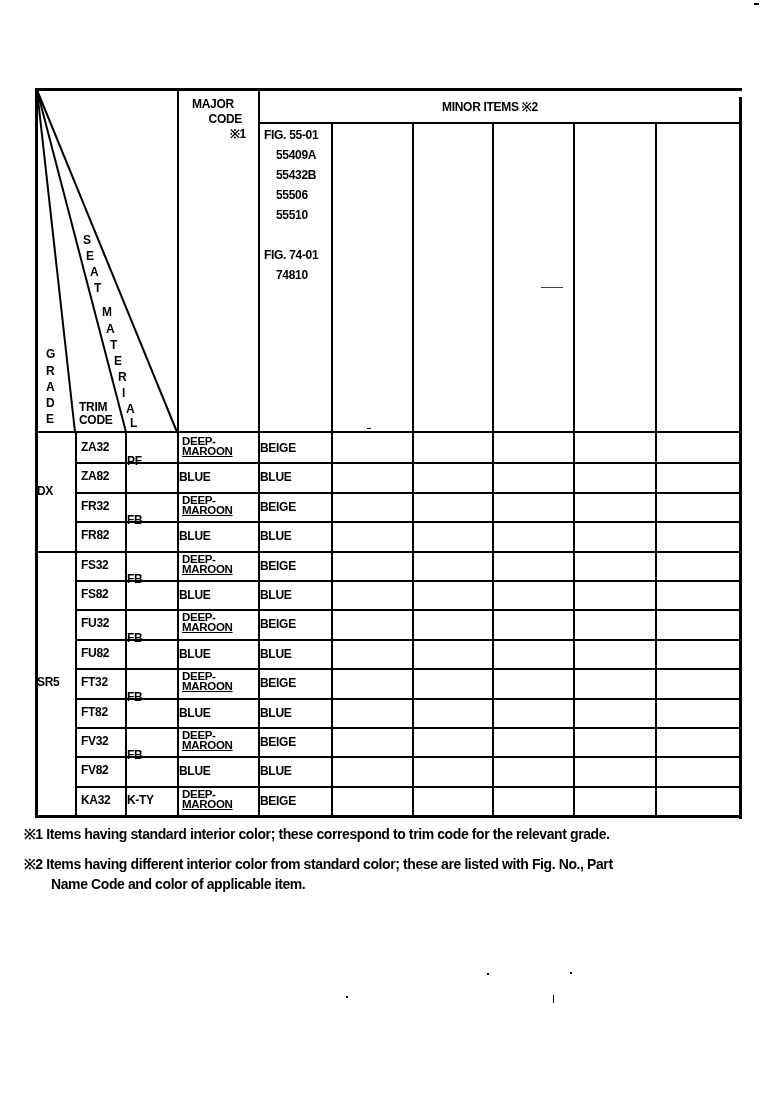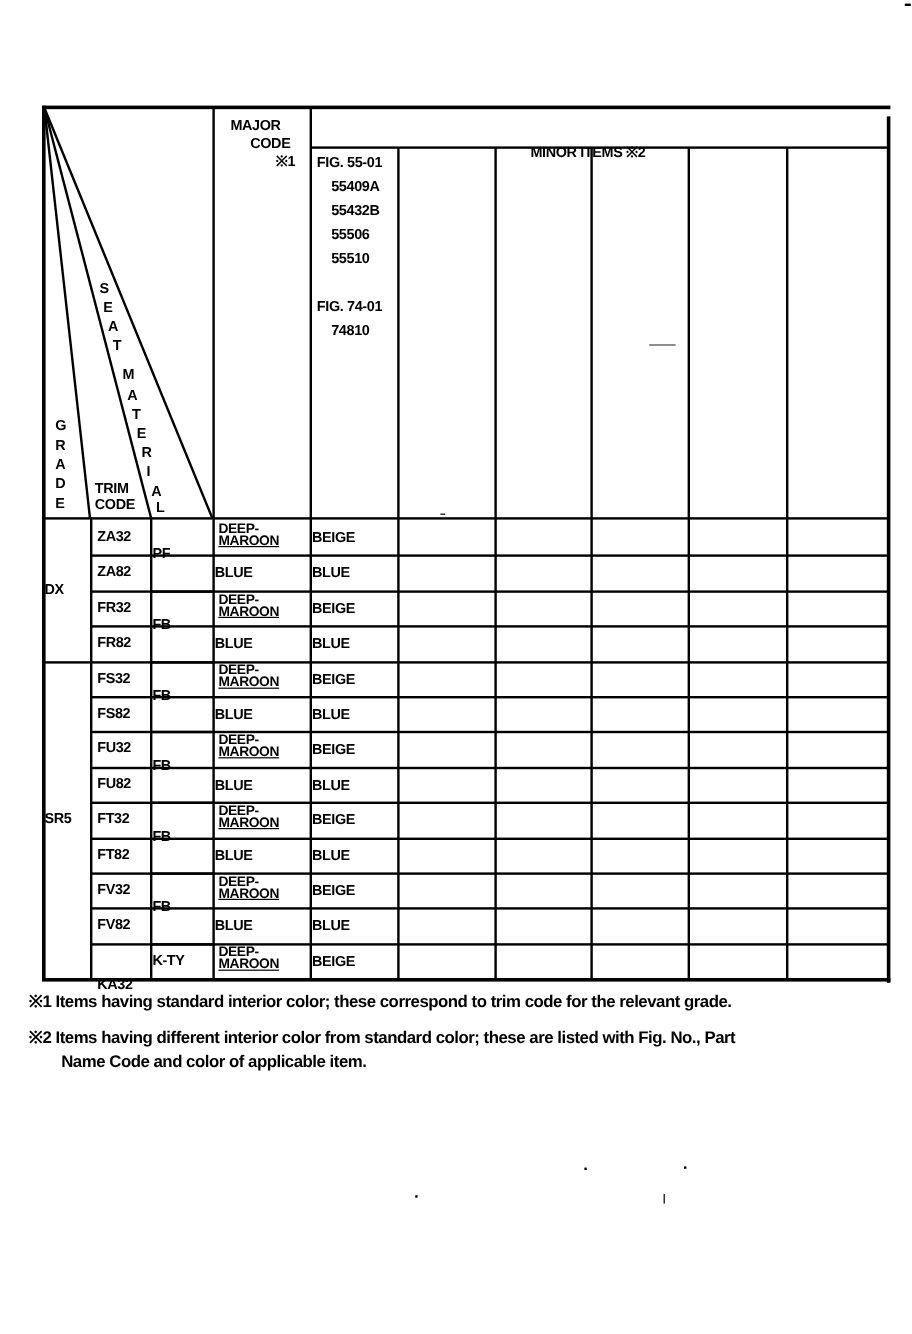--- a/index.html
+++ b/index.html
@@ -46,21 +46,21 @@
     <line x1="37" y1="90" x2="177" y2="432" stroke="#000" stroke-width="2"></line>
   </svg>
 </div>
 
 <div class="txt" style="left:188px;top:97px;width:68px;text-align:right;line-height:15px;">
   <div style="text-align:left;padding-left:4px;">MAJOR</div>
   <div style="padding-right:14px;">CODE</div>
   <div style="padding-right:10px;">※1</div>
 </div>
 
-<div class="txt" style="left:442px;top:101px;margin-top:20px;">MINOR ITEMS ※2</div>
+<div class="txt" style="left:442px;top:101px;">MINOR ITEMS ※2</div>
 
 <div class="txt fig" style="left:264px;top:125px;">
   <div>FIG. 55-01</div>
   <div style="padding-left:12px;">55409A</div>
   <div style="padding-left:12px;">55432B</div>
   <div style="padding-left:12px;">55506</div>
   <div style="padding-left:12px;">55510</div>
   <div style="height:20px;"></div>
   <div>FIG. 74-01</div>
   <div style="padding-left:12px;">74810</div>
@@ -174,21 +174,21 @@
     <div class="txt c" style="left:260px;width:71px;top:707px;">BLUE</div>
     <div class="txt" style="left:81px;top:735px;">FV32</div>
     <div class="txt dm" style="left:182px;top:730px;">
       <div>DEEP-</div>
       <div style="text-decoration: underline;">MAROON</div>
     </div>
     <div class="txt c" style="left:260px;width:71px;top:736px;">BEIGE</div>
     <div class="txt" style="left:81px;top:764px;">FV82</div>
     <div class="txt c" style="left:179px;width:79px;top:765px;">BLUE</div>
     <div class="txt c" style="left:260px;width:71px;top:765px;">BLUE</div>
-    <div class="txt" style="left:81px;top:794px;margin-top:20px;">KA32</div>
+    <div class="txt" style="left:81px;top:794px;">KA32</div>
     <div class="txt dm" style="left:182px;top:789px;">
       <div>DEEP-</div>
       <div style="text-decoration: underline;">MAROON</div>
     </div>
     <div class="txt c" style="left:260px;width:71px;top:795px;">BEIGE</div>
   </div>
 
 <div class="note" style="left:24px;top:826px;">
   <span>※1</span>
   <span>Items having standard interior color; these correspond to trim code for the relevant grade.</span>

